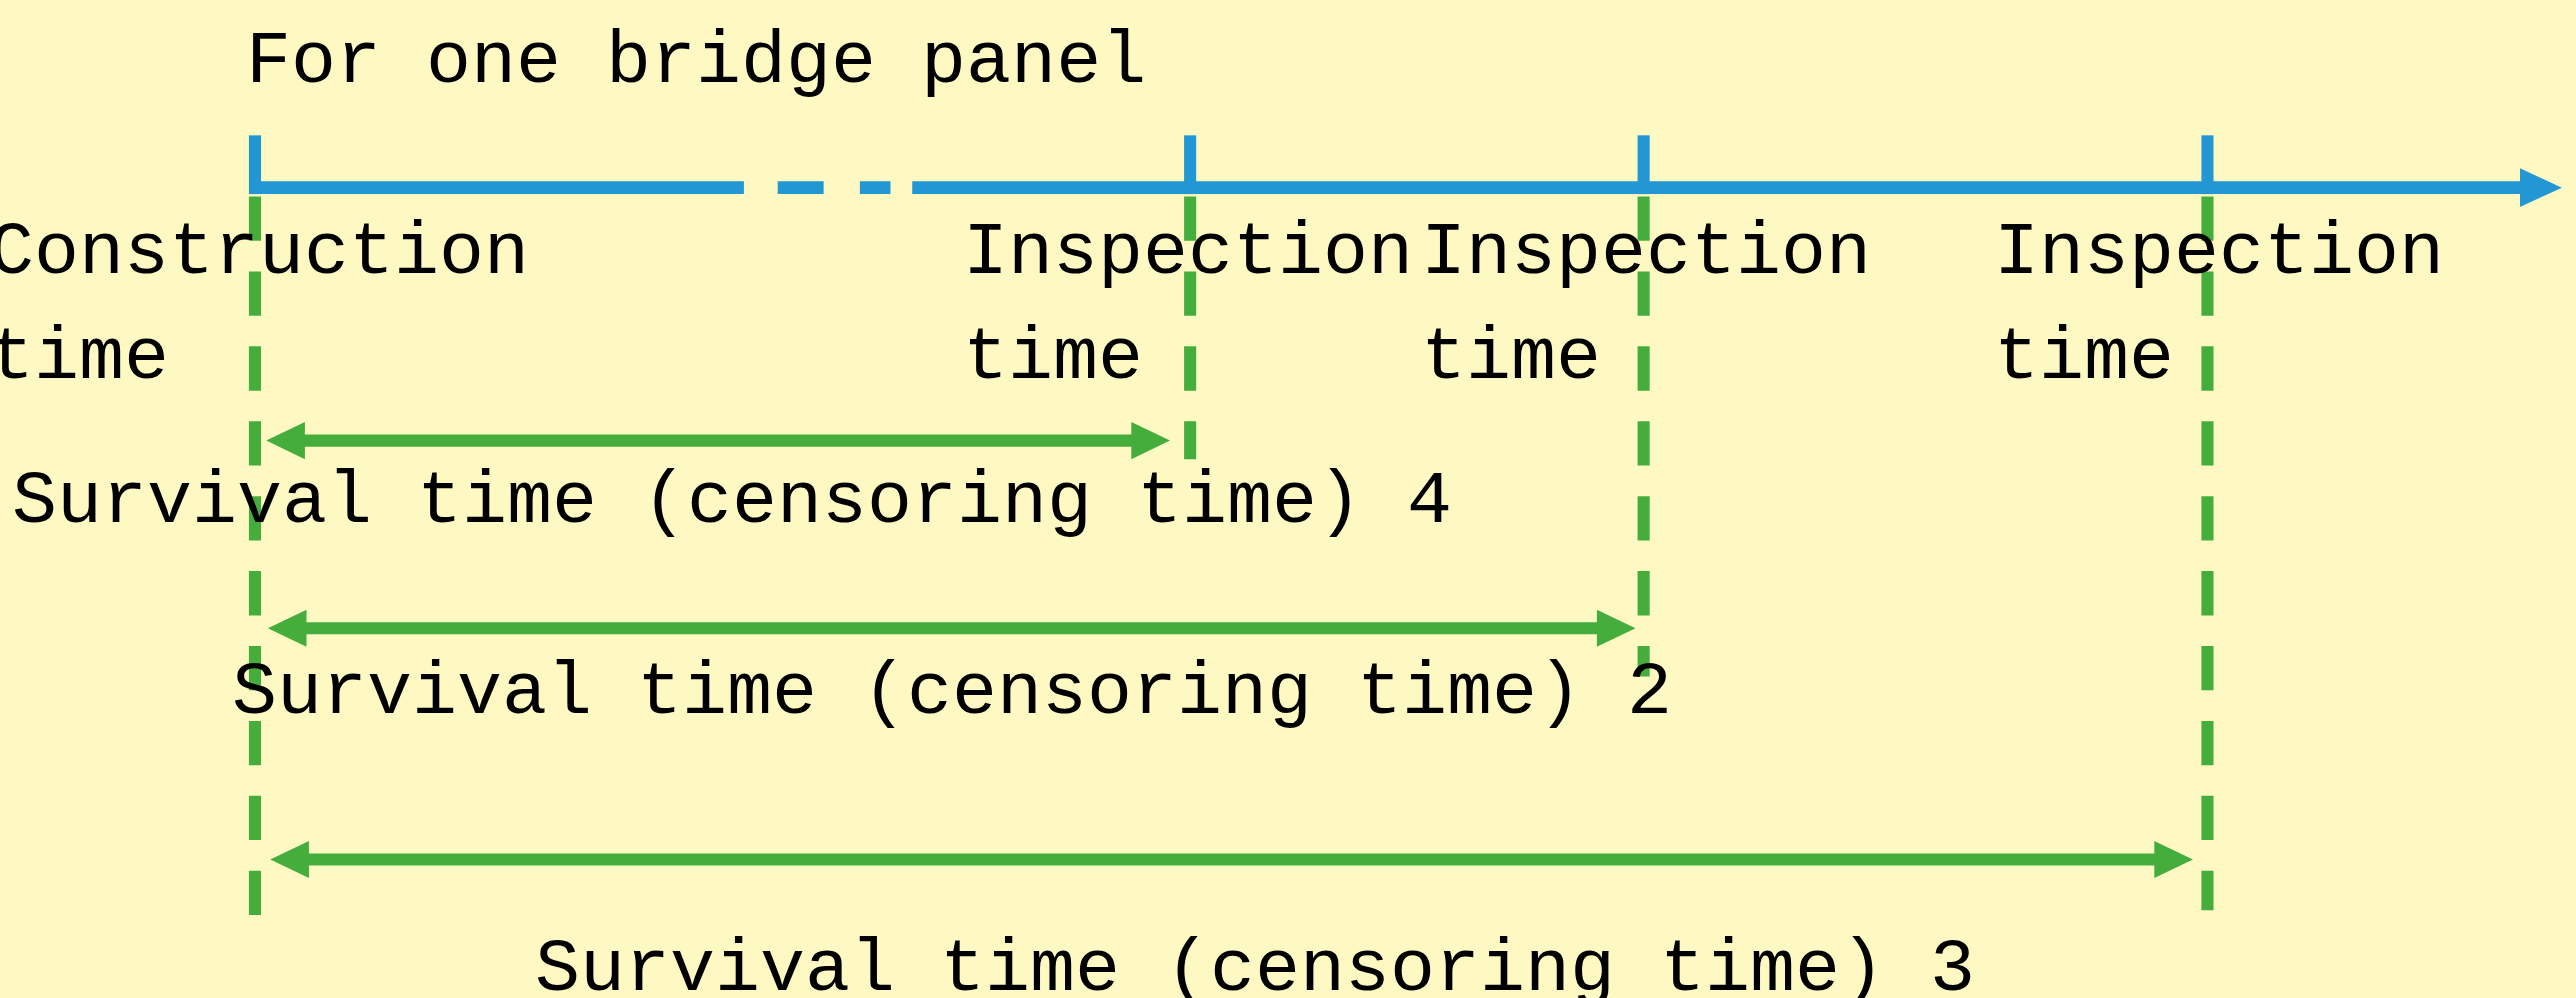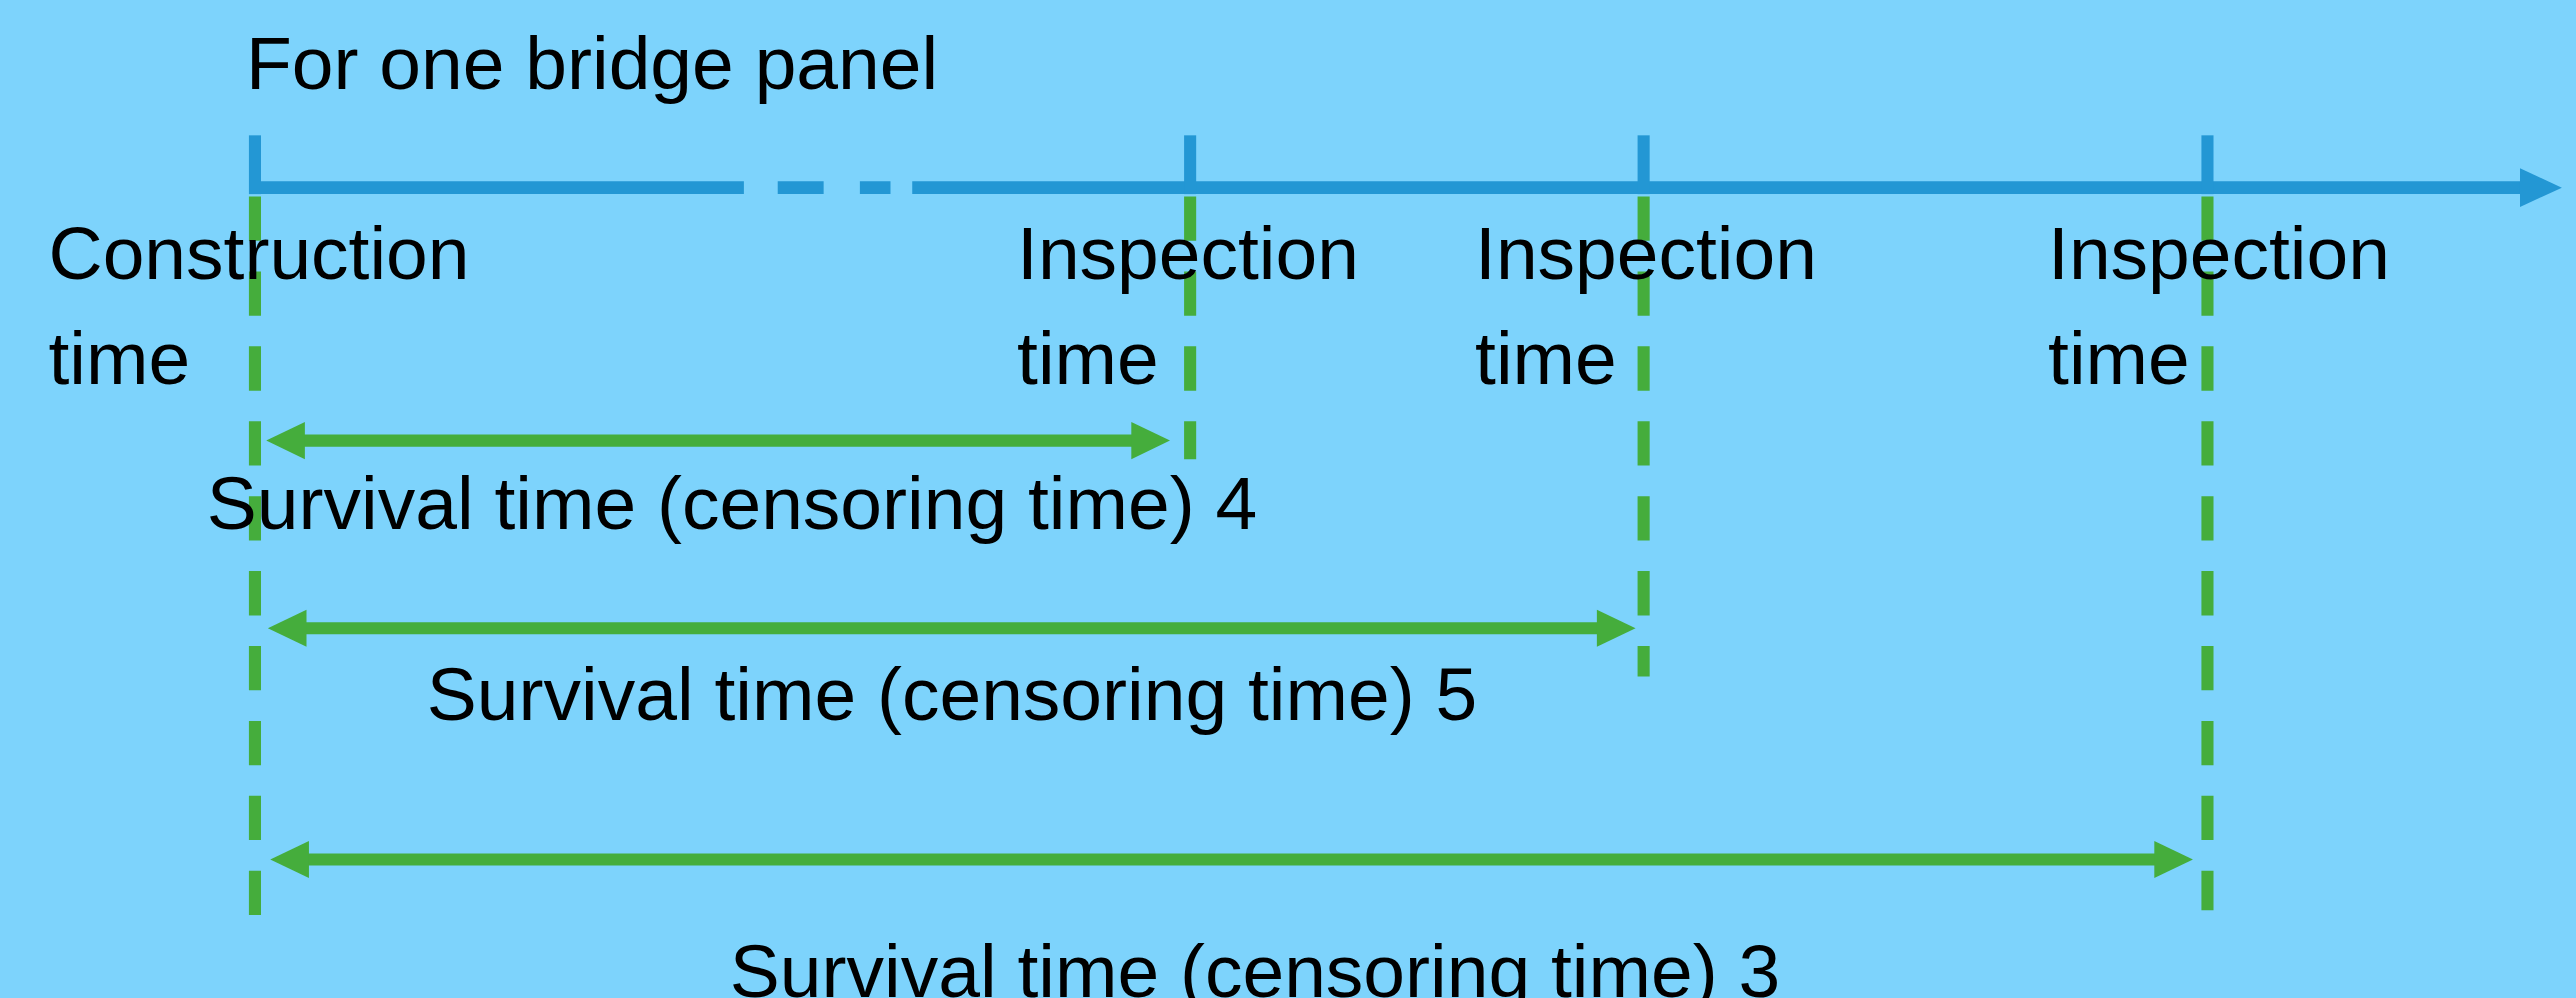--- a/index.html
+++ b/index.html
@@ -1,20 +1,20 @@
 <!DOCTYPE html>
 <html style="--timeline-blue: #2397D4; --marker-green: #45AD3C; --text-black: #000000;font-size:13px"><head>
 <meta charset="utf-8">
 <style>
   html,body{margin:0;padding:0;background:#ffffff;}
   .canvas{
     position:relative;
     width:2576px;height:998px;
-    background:#7dd3fc;
-    font-family:Liberation Sans, sans-serif;
+    background:#fef9c3;
+    font-family:Liberation Mono, monospace;
     color:var(--text-black,#000);
     overflow:hidden;
   }
   .diagram-svg{position:absolute;left:0;top:0;}
   .blue-stroke{stroke:var(--timeline-blue,#2397D4);}
   .blue-fill{fill:var(--timeline-blue,#2397D4);}
   .green-stroke{stroke:var(--marker-green,#45AD3C);}
   .green-fill{fill:var(--marker-green,#45AD3C);}
   .label{
     position:absolute;
@@ -95,17 +95,17 @@
   <div class="event-label" id="event-label-2">
     <div>Inspection</div>
     <div>time</div>
   </div>
   <div class="event-label" id="event-label-3">
     <div>Inspection</div>
     <div>time</div>
   </div>
 
   <div class="label span-label" id="span-label-1">Survival time (censoring time) 4</div>
-  <div class="label span-label" id="span-label-2">Survival time (censoring time) 5</div>
+  <div class="label span-label" id="span-label-2">Survival time (censoring time) 2</div>
   <div class="label span-label" id="span-label-3">Survival time (censoring time) 3</div>
 
 </div>
 
 
 </body></html>

